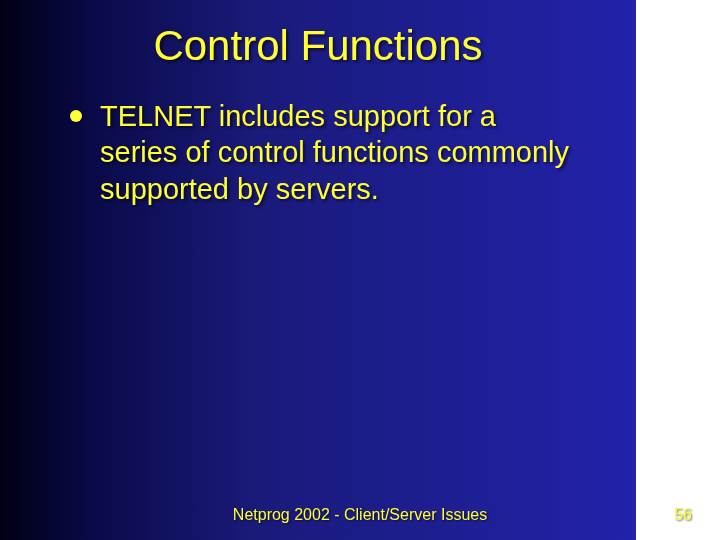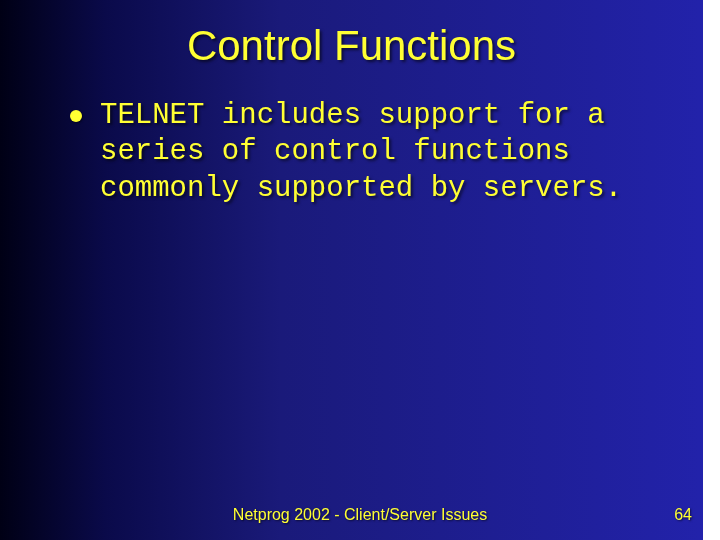--- a/index.html
+++ b/index.html
@@ -4,37 +4,36 @@
 <style>
   html, body {
     margin: 0;
     padding: 0;
     width: 720px;
     height: 540px;
     overflow: hidden;
     font-family: Arial, Helvetica, sans-serif;
   }
   .slide {
-    width: 703px;
+    width: 636px;
     height: 540px;
     background: linear-gradient(to right, #000015 0%, #0a0a4a 15%, #1a1a7a 40%, #2222aa 100%);
     position: relative;
     box-sizing: border-box;
   }
   .title {
     color: #ffff33;
     font-size: 42px;
     text-align: center;
     padding-top: 22px;
     font-weight: normal;
     text-shadow: 2px 2px 3px rgba(0,0,0,0.6);
   }
   .body {
     padding: 28px 60px 0 70px;
-    font-family: Liberation Mono, monospace;
   }
   .bullet-item {
     display: flex;
     align-items: flex-start;
     color: #ffff33;
     font-size: 29px;
     line-height: 1.25;
     margin-bottom: 48px;
     text-shadow: 2px 2px 3px rgba(0,0,0,0.6);
   }
@@ -80,15 +79,15 @@
 
   <div class="body">
     <div class="bullet-item">
       <div class="bullet-dot"></div>
       <div class="bullet-text">TELNET includes support for a series of control functions commonly supported by servers.</div>
     </div>
   </div>
 
   <div class="footer">
     <div class="footer-center">Netprog 2002 - Client/Server Issues</div>
-    <div class="footer-right">64</div>
+    <div class="footer-right">56</div>
   </div>
 </div>
 
 </body></html>

